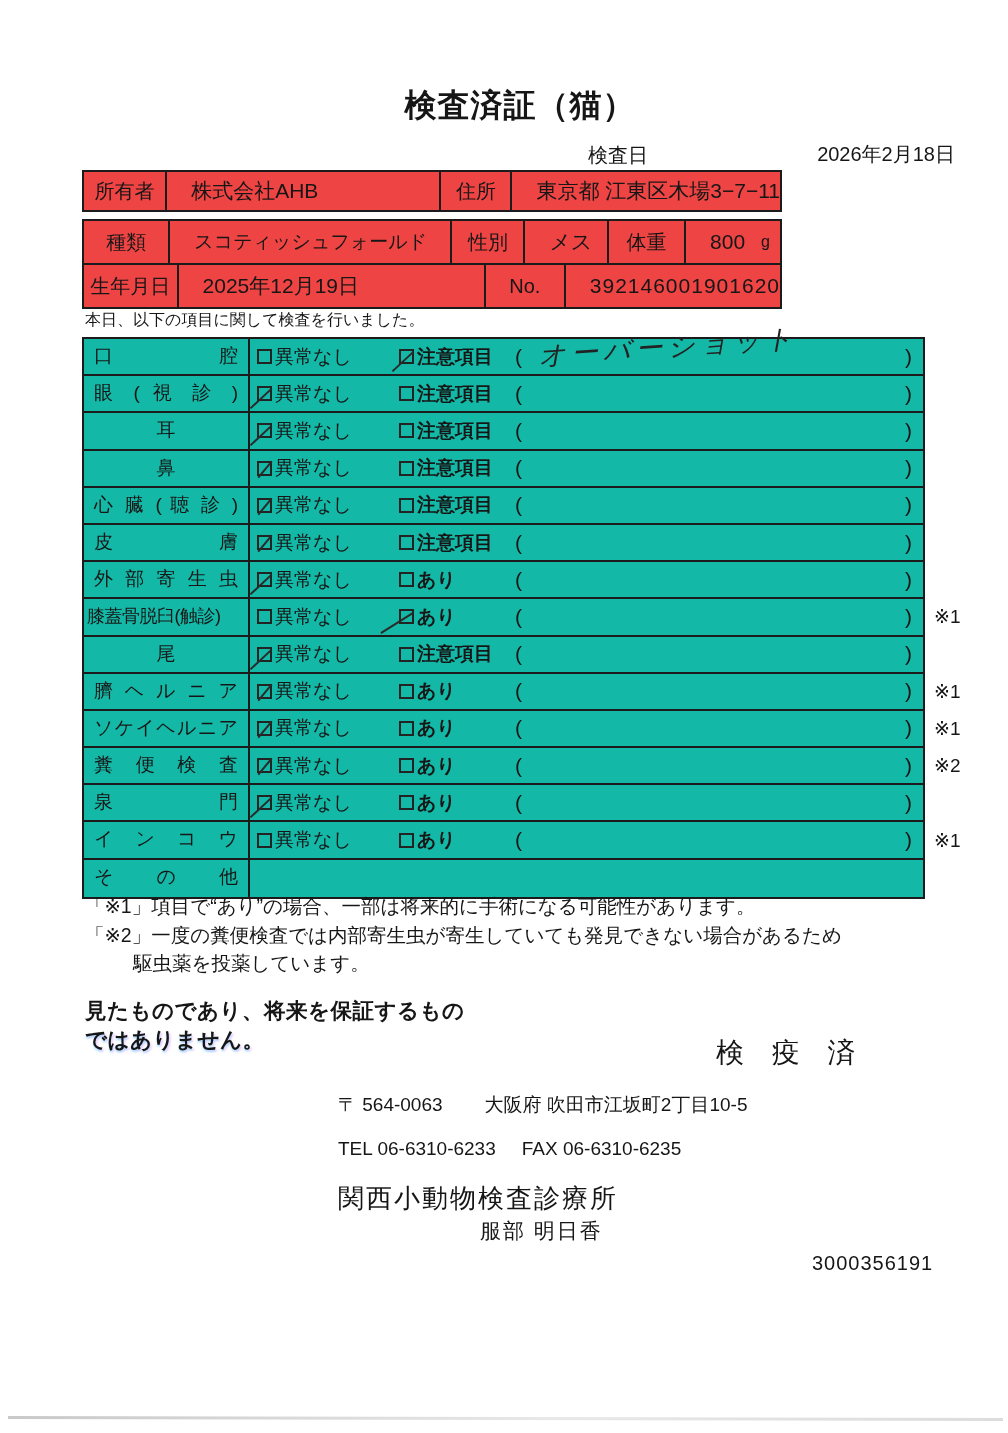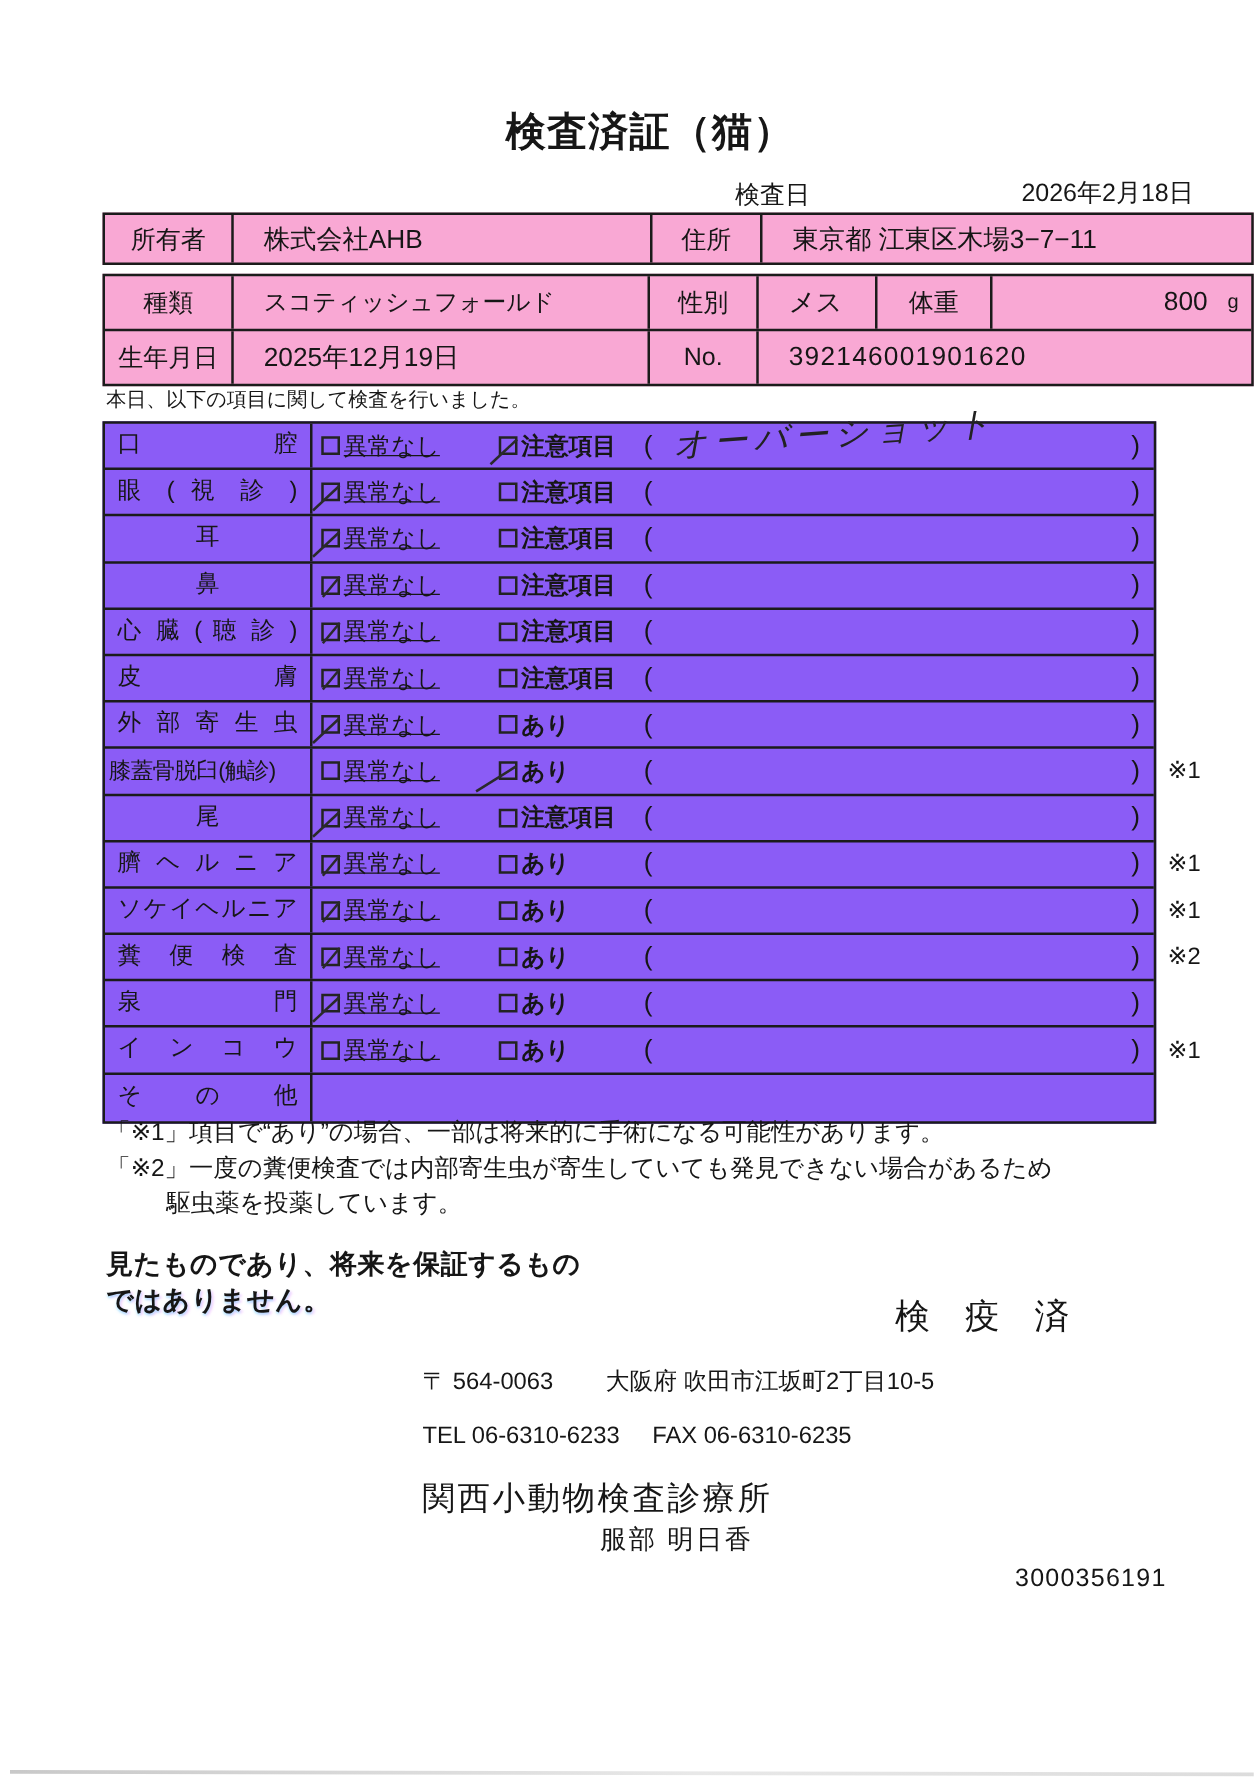--- a/index.html
+++ b/index.html
@@ -10,22 +10,22 @@
   }
   .title {
     position:absolute; left:85px; top:84px; width:870px; text-align:center;
     font-size:32px; font-weight:600; letter-spacing:1px;
   }
   .insp-label { position:absolute; left:588px; top:142px; font-size:20px; }
   .insp-value { position:absolute; left:758px; top:141px; width:197px; text-align:right; font-size:20px; }
 
   
   .info-table {
-    position:absolute; left:82px; width:921px; box-sizing:border-box;
-    border:2px solid #1b1b1b; display:flex; flex-direction:column; background:#f9a8d4;
+    position:absolute; left:82px; width:700px; box-sizing:border-box;
+    border:2px solid #1b1b1b; display:flex; flex-direction:column; background:#ef4444;
   }
   .owner-table { top:170px; }
   .pet-table { top:219px; }
   .info-row { display:flex; height:38px; }
   .pet-table .info-row { height:42px; }
   .pet-table .info-row.first { border-bottom:2px solid #1b1b1b; }
   .cell {
     box-sizing:border-box; border-right:2px solid #1b1b1b;
     display:flex; align-items:center; overflow:visible; white-space:nowrap;
   }
@@ -42,34 +42,34 @@
   .w-wt-l { width:92px; }
   .weight-cell { justify-content:flex-end; padding-right:10px; }
   .weight-unit { font-size:16px; margin-left:16px; }
   .no-val { font-size:22px; letter-spacing:1px; }
 
   .intro { position:absolute; left:85px; top:310px; font-size:16px; }
 
   
   .chk {
     position:absolute; left:82px; top:337px; width:843px;
-    box-sizing:border-box; border:2px solid #1b1b1b; background:#8b5cf6;
+    box-sizing:border-box; border:2px solid #1b1b1b; background:#14b8a6;
   }
   .chk-row { position:relative; display:flex; height:37.2px; box-sizing:border-box; border-bottom:2px solid #1b1b1b; }
   .chk-row:last-child { border-bottom:none; }
   .chk-label {
     width:166px; box-sizing:border-box; border-right:2px solid #1b1b1b;
     padding:0 10px; font-size:19px; line-height:34px; white-space:nowrap; overflow:hidden;
   }
   .chk-label.justify { text-align:justify; text-align-last:justify; }
   .chk-label.center { text-align:center; }
   .chk-label.left { text-align:left; font-size:18px; padding:0 3px; letter-spacing:-0.5px; }
   .chk-content { position:relative; flex:1; font-size:19px; overflow:visible; }
   .opt { position:absolute; top:0; height:100%; display:flex; align-items:center; white-space:nowrap; }
-  .opt.o1 { left:7px;text-decoration:underline; }
+  .opt.o1 { left:7px; }
   .opt.o2 { left:149px;font-weight:bold; }
   .box {
     width:15px; height:15px; box-sizing:border-box; border:2px solid #232323;
     display:inline-block; position:relative; margin-right:3px; overflow:visible;
   }
   .tick { position:absolute; width:2px; background:#2a2a2a; z-index:2; }
   .tick.short { left:5px; top:-4px; height:21px; transform:rotate(40deg); }
   .tick.long  { left:1px; top:-4px; height:29px; transform:rotate(47deg); }
   .tick.xlong { left:-5px; top:-7px; height:38px; transform:rotate(58deg); }
   .paren { position:absolute; top:0; height:100%; display:flex; align-items:center; font-size:21px; }

